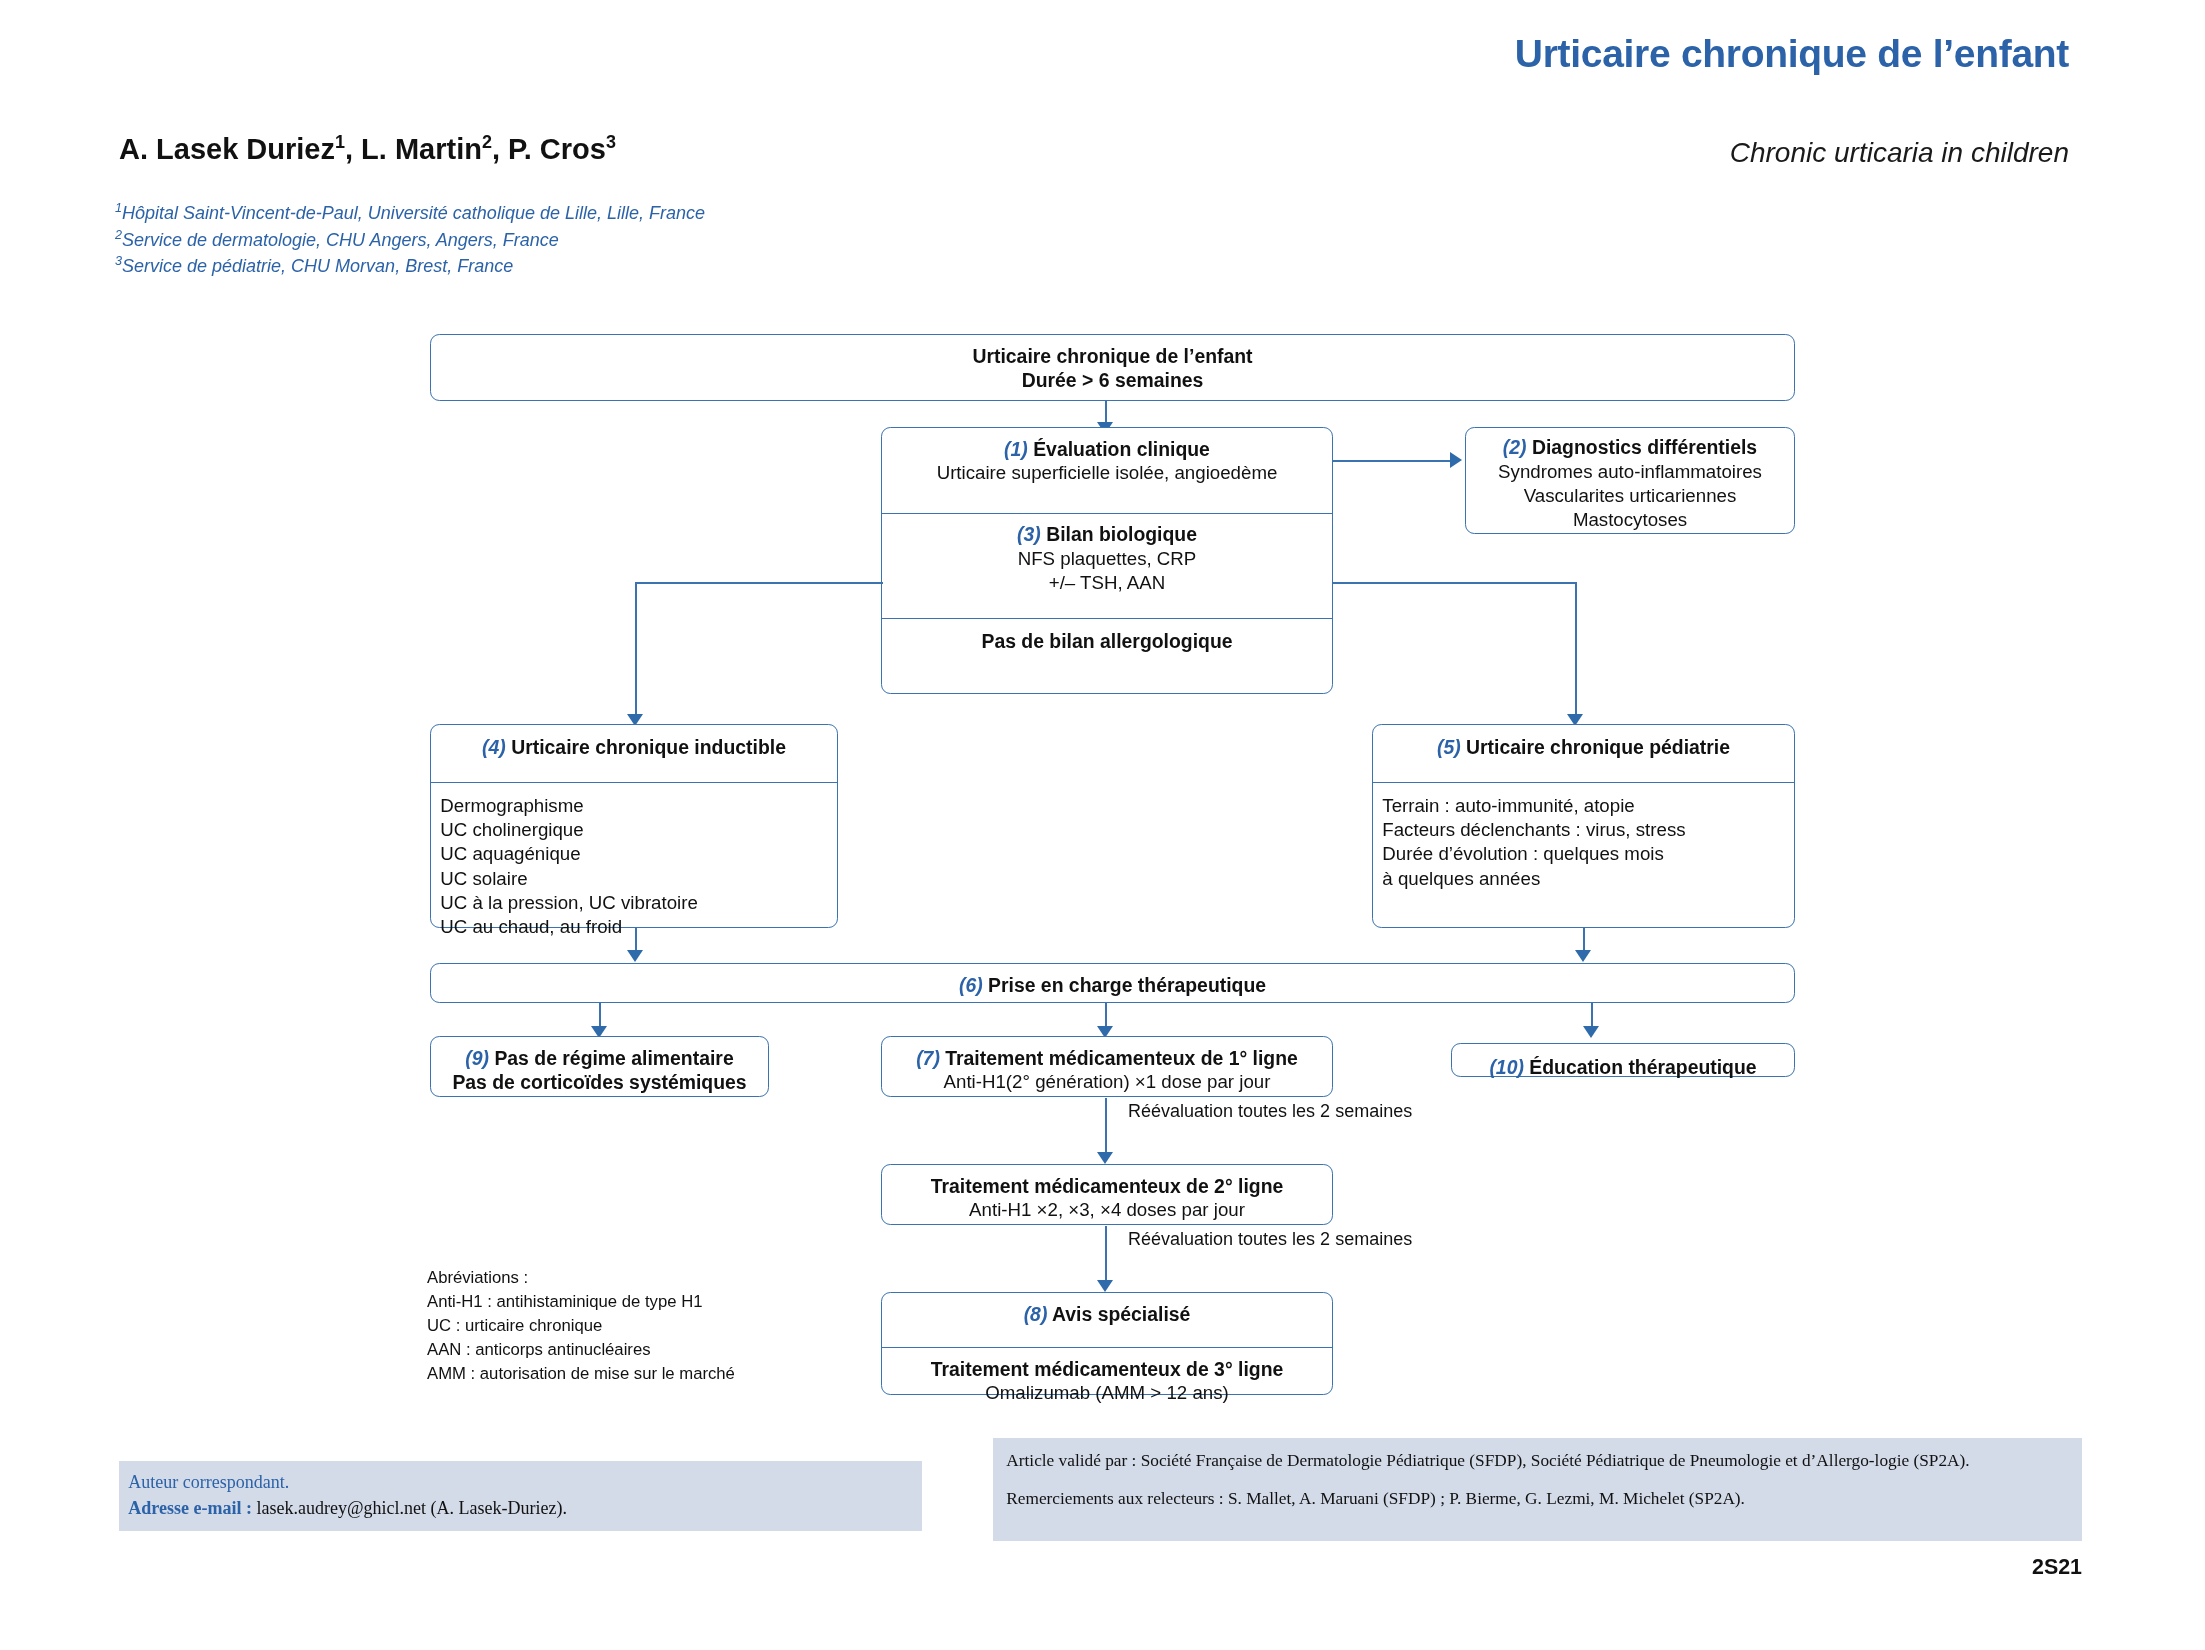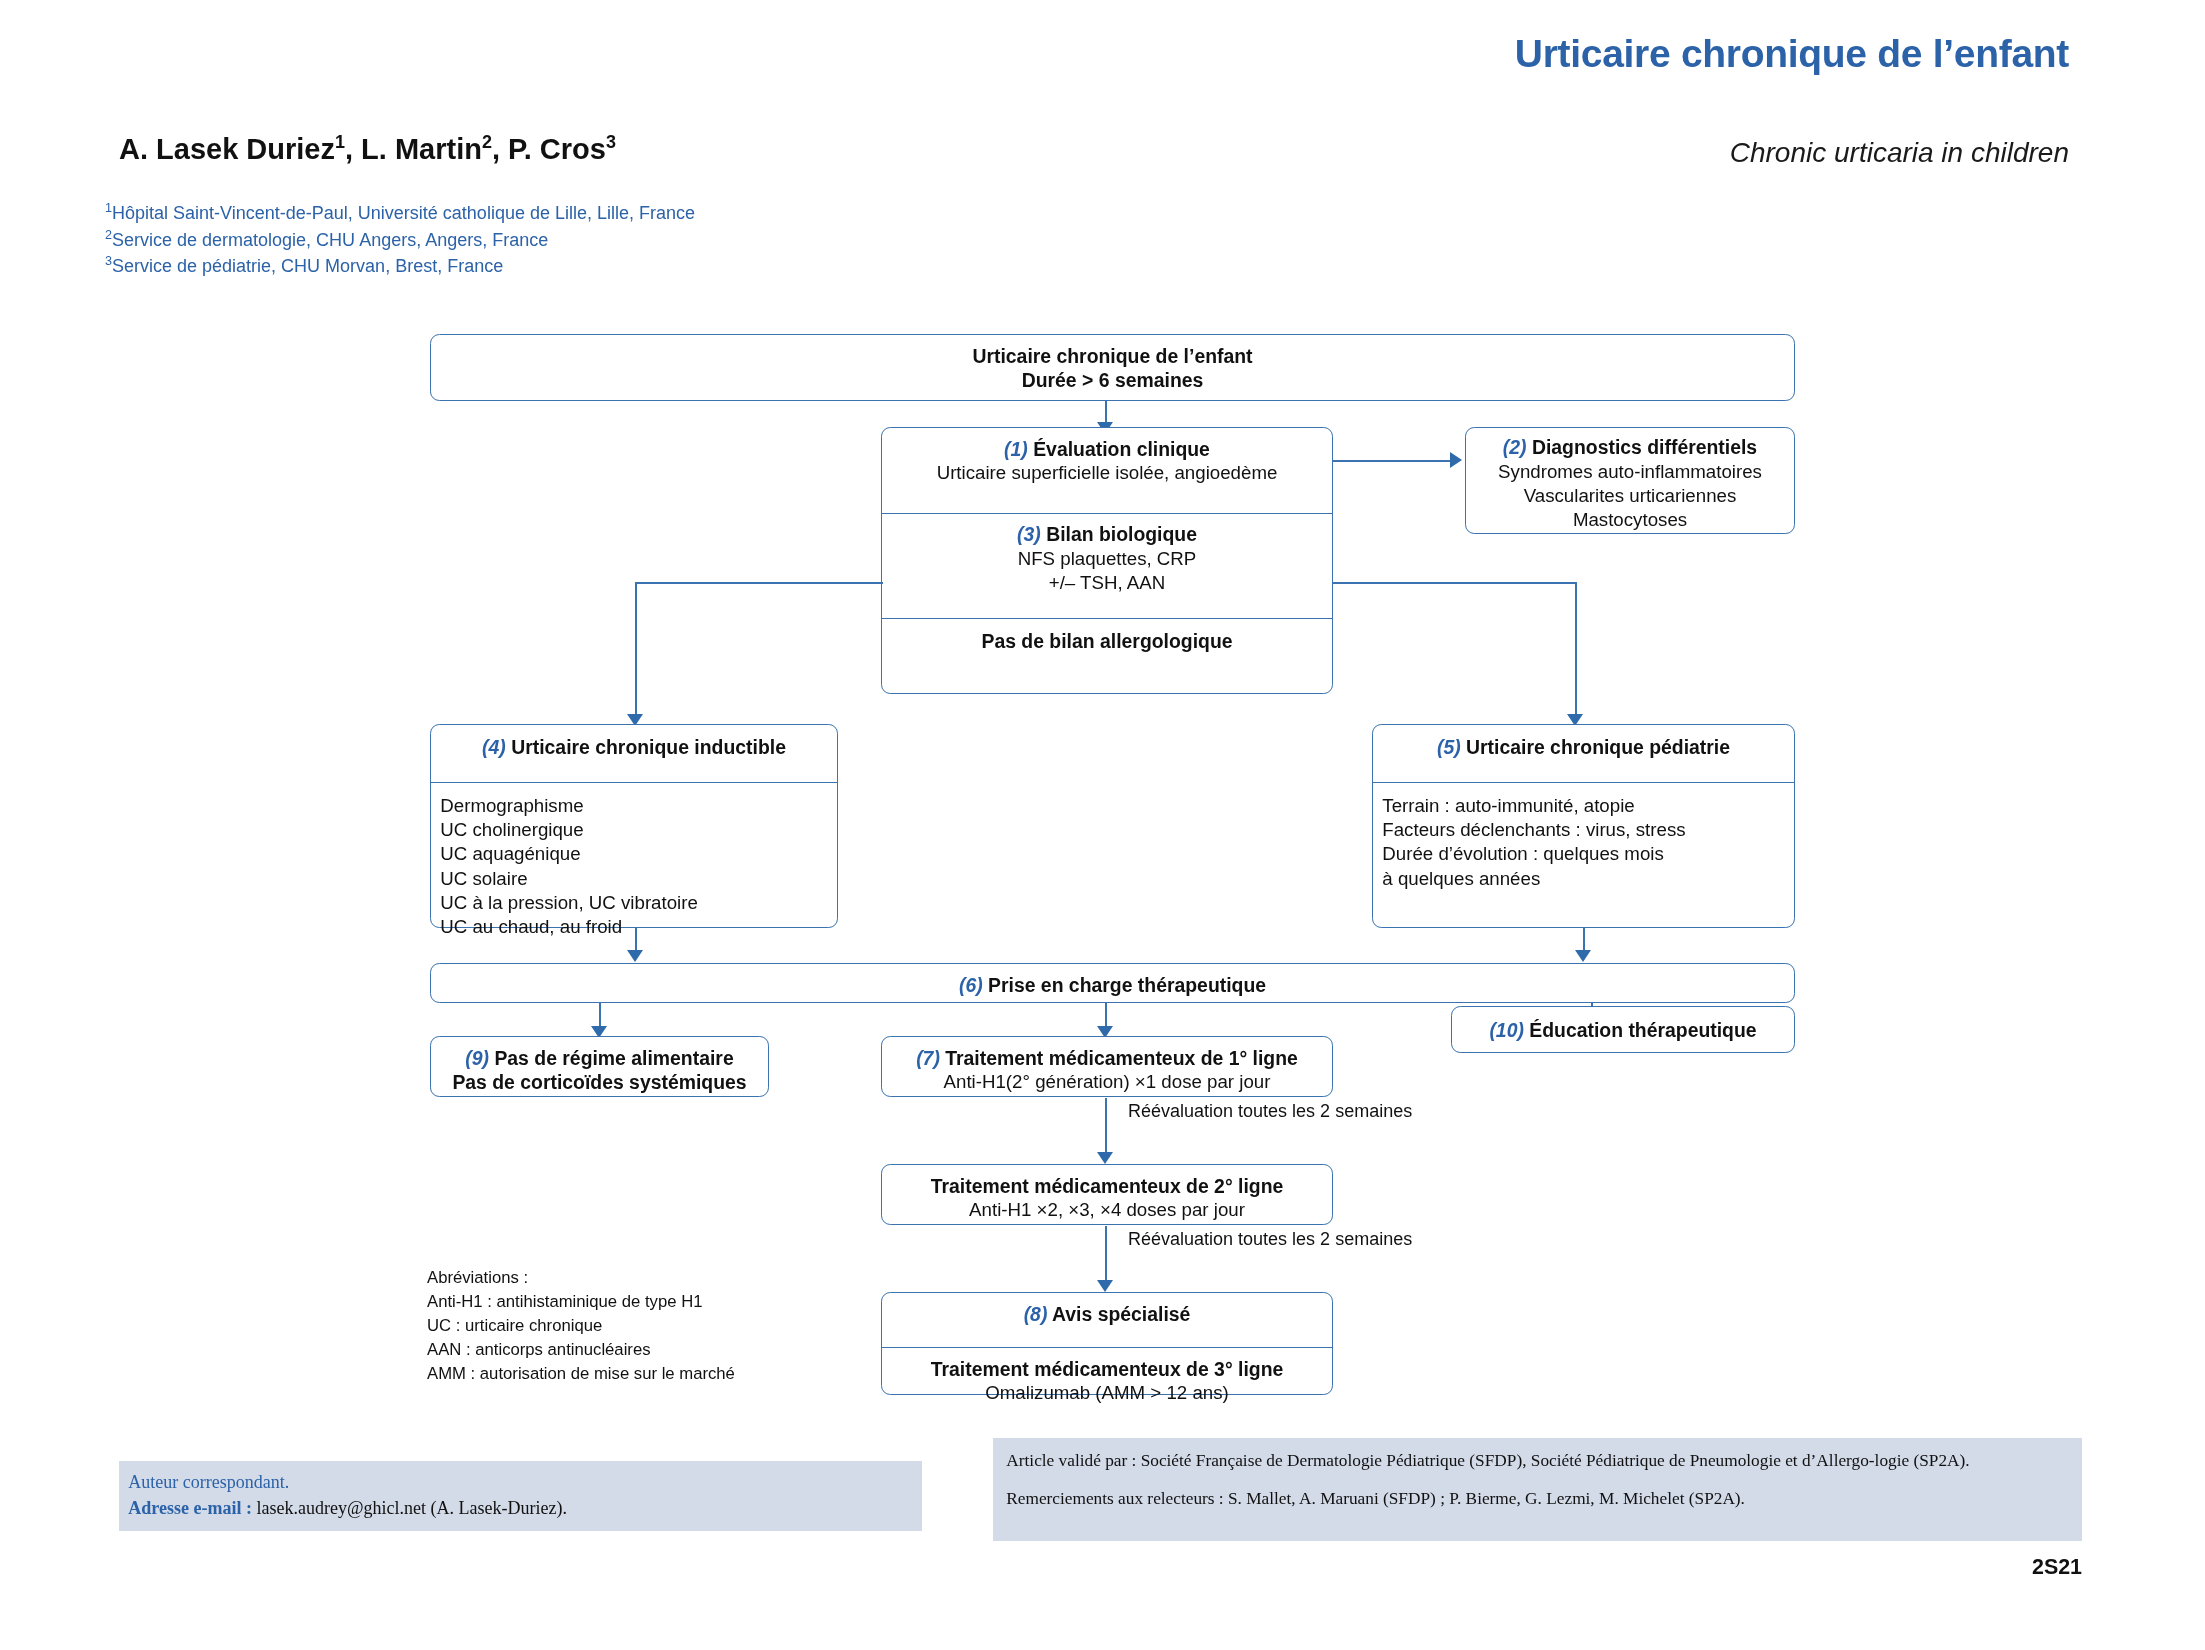--- a/index.html
+++ b/index.html
@@ -22,22 +22,22 @@
     left:1148px;top:137px;width:921px;
     text-align:right;
     font-size:28px;font-style:italic;color:#1a1a1a;
   }
   #authors{
     left:119px;top:132px;width:934px;
     font-size:29px;font-weight:bold;color:#111;
   }
   #authors sup{font-size:0.62em;}
   #affiliations{
-    left:105px;top:200px;width:934px;
-    font-size:18px;color:#2b62a8;
+    left:115px;top:200px;width:934px;
+    font-size:18px;font-style:italic;color:#2b62a8;
     line-height:1.42;
   }
   #affiliations sup{font-size:0.70em;}
 
   
   .node{
     position:absolute;
     box-sizing:border-box;
     border:1.7px solid #3a73b0;
     border-radius:9.3px;
@@ -234,21 +234,21 @@
 <div class="node" style="left:881px;top:1036px;width:452px;height:61px;">
   <div class="seg" style="padding-top:8.7px;">
     <div class="hd">
       <span class="num">(7)</span>
       <span>Traitement médicamenteux de 1° ligne</span>
     </div>
     <div class="bd">Anti-H1(2° génération) ×1 dose par jour</div>
   </div>
 </div>
 
-<div class="node" style="left:1451px;top:1006px;width:344px;height:47px;">
+<div class="node" style="left:1451px;top:1043px;width:344px;height:34px;">
   <div class="seg" style="padding-top:10.7px;">
     <div class="hd">
       <span class="num">(10)</span>
       <span>Éducation thérapeutique</span>
     </div>
   </div>
 </div>
 
 <div class="vline" style="left:1105px;top:1098px;height:57px;"></div>
 <div class="arrow-down" style="left:1097px;top:1152px;"></div>

